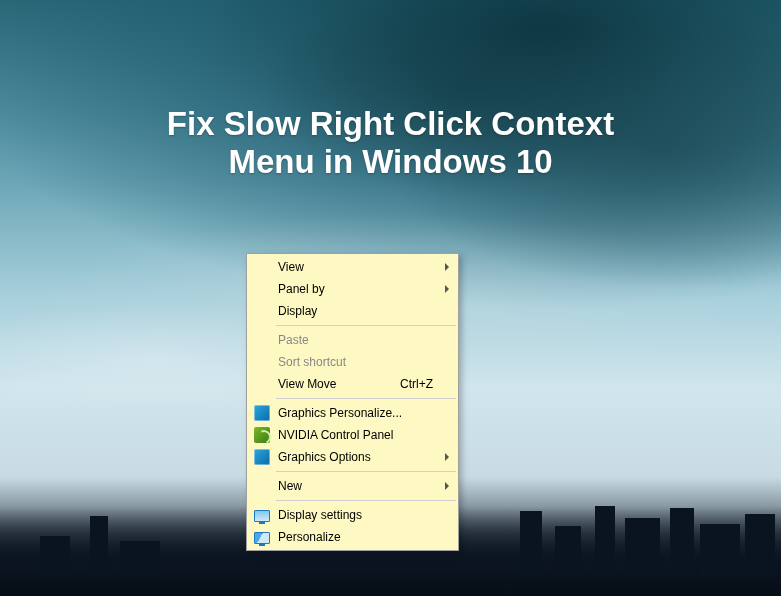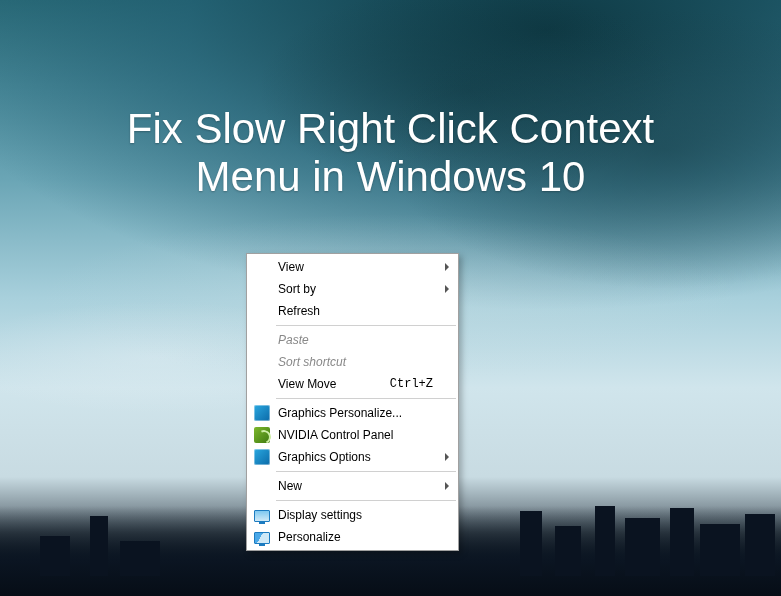--- a/index.html
+++ b/index.html
@@ -49,51 +49,51 @@
       linear-gradient(#0a1320,#0a1320) 700px 18px / 40px 52px no-repeat,
       linear-gradient(#0a1320,#0a1320) 745px 8px / 30px 62px no-repeat;
   }
 
   .title {
     position: absolute;
     top: 105px;
     left: 0; right: 0;
     text-align: center;
     color: #fff;
-    font-weight: 400;
-    font-size: 42px;
+    font-weight: 700;
+    font-size: 33px;
     line-height: 1.15;
     text-shadow: 0 1px 2px rgba(0,0,0,0.25);
     padding: 0 40px;
   }
 
   .context-menu {
     position: absolute;
     top: 253px;
     left: 246px;
     width: 213px;
-    background: #ffffff;
+    background: #fef9c3;
     border: 1px solid #a0a0a0;
     box-shadow: 3px 3px 6px rgba(0,0,0,0.25);
     font-size: 12px;
     color: #000;
     padding: 2px 1px;
   }
   .menu-item {
     display: flex;
     align-items: center;
     height: 22px;
     padding: 0 24px 0 30px;
     position: relative;
     white-space: nowrap;
   }
   .menu-item .label { flex: 1; }
-  .menu-item .shortcut { color: #000; font-family: Liberation Mono, monospace; }
+  .menu-item .shortcut { color: #000; }
   .menu-item.disabled .label,
-  .menu-item.disabled .shortcut { color: #888; font-style: italic; }
+  .menu-item.disabled .shortcut { color: #888; }
   .menu-item .arrow {
     position: absolute;
     right: 8px; top: 50%;
     transform: translateY(-50%);
     width: 0; height: 0;
     border-top: 4px solid transparent;
     border-bottom: 4px solid transparent;
     border-left: 4px solid #555;
   }
   .menu-sep {
@@ -171,25 +171,25 @@
   <span>Menu in Windows 10</span>
 </div>
 
 <div class="context-menu">
 
   <div class="menu-item">
     <span class="label">View</span>
     <span class="arrow"></span>
   </div>
   <div class="menu-item">
-    <span class="label">Sort by</span>
-    <span class="arrow"></span>
-  </div>
-  <div class="menu-item">
-    <span class="label">Refresh</span>
+    <span class="label">Panel by</span>
+    <span class="arrow"></span>
+  </div>
+  <div class="menu-item">
+    <span class="label">Display</span>
   </div>
 
   <div class="menu-sep"></div>
 
   <div class="menu-item disabled">
     <span class="label">Paste</span>
   </div>
   <div class="menu-item disabled">
     <span class="label">Sort shortcut</span>
   </div>

